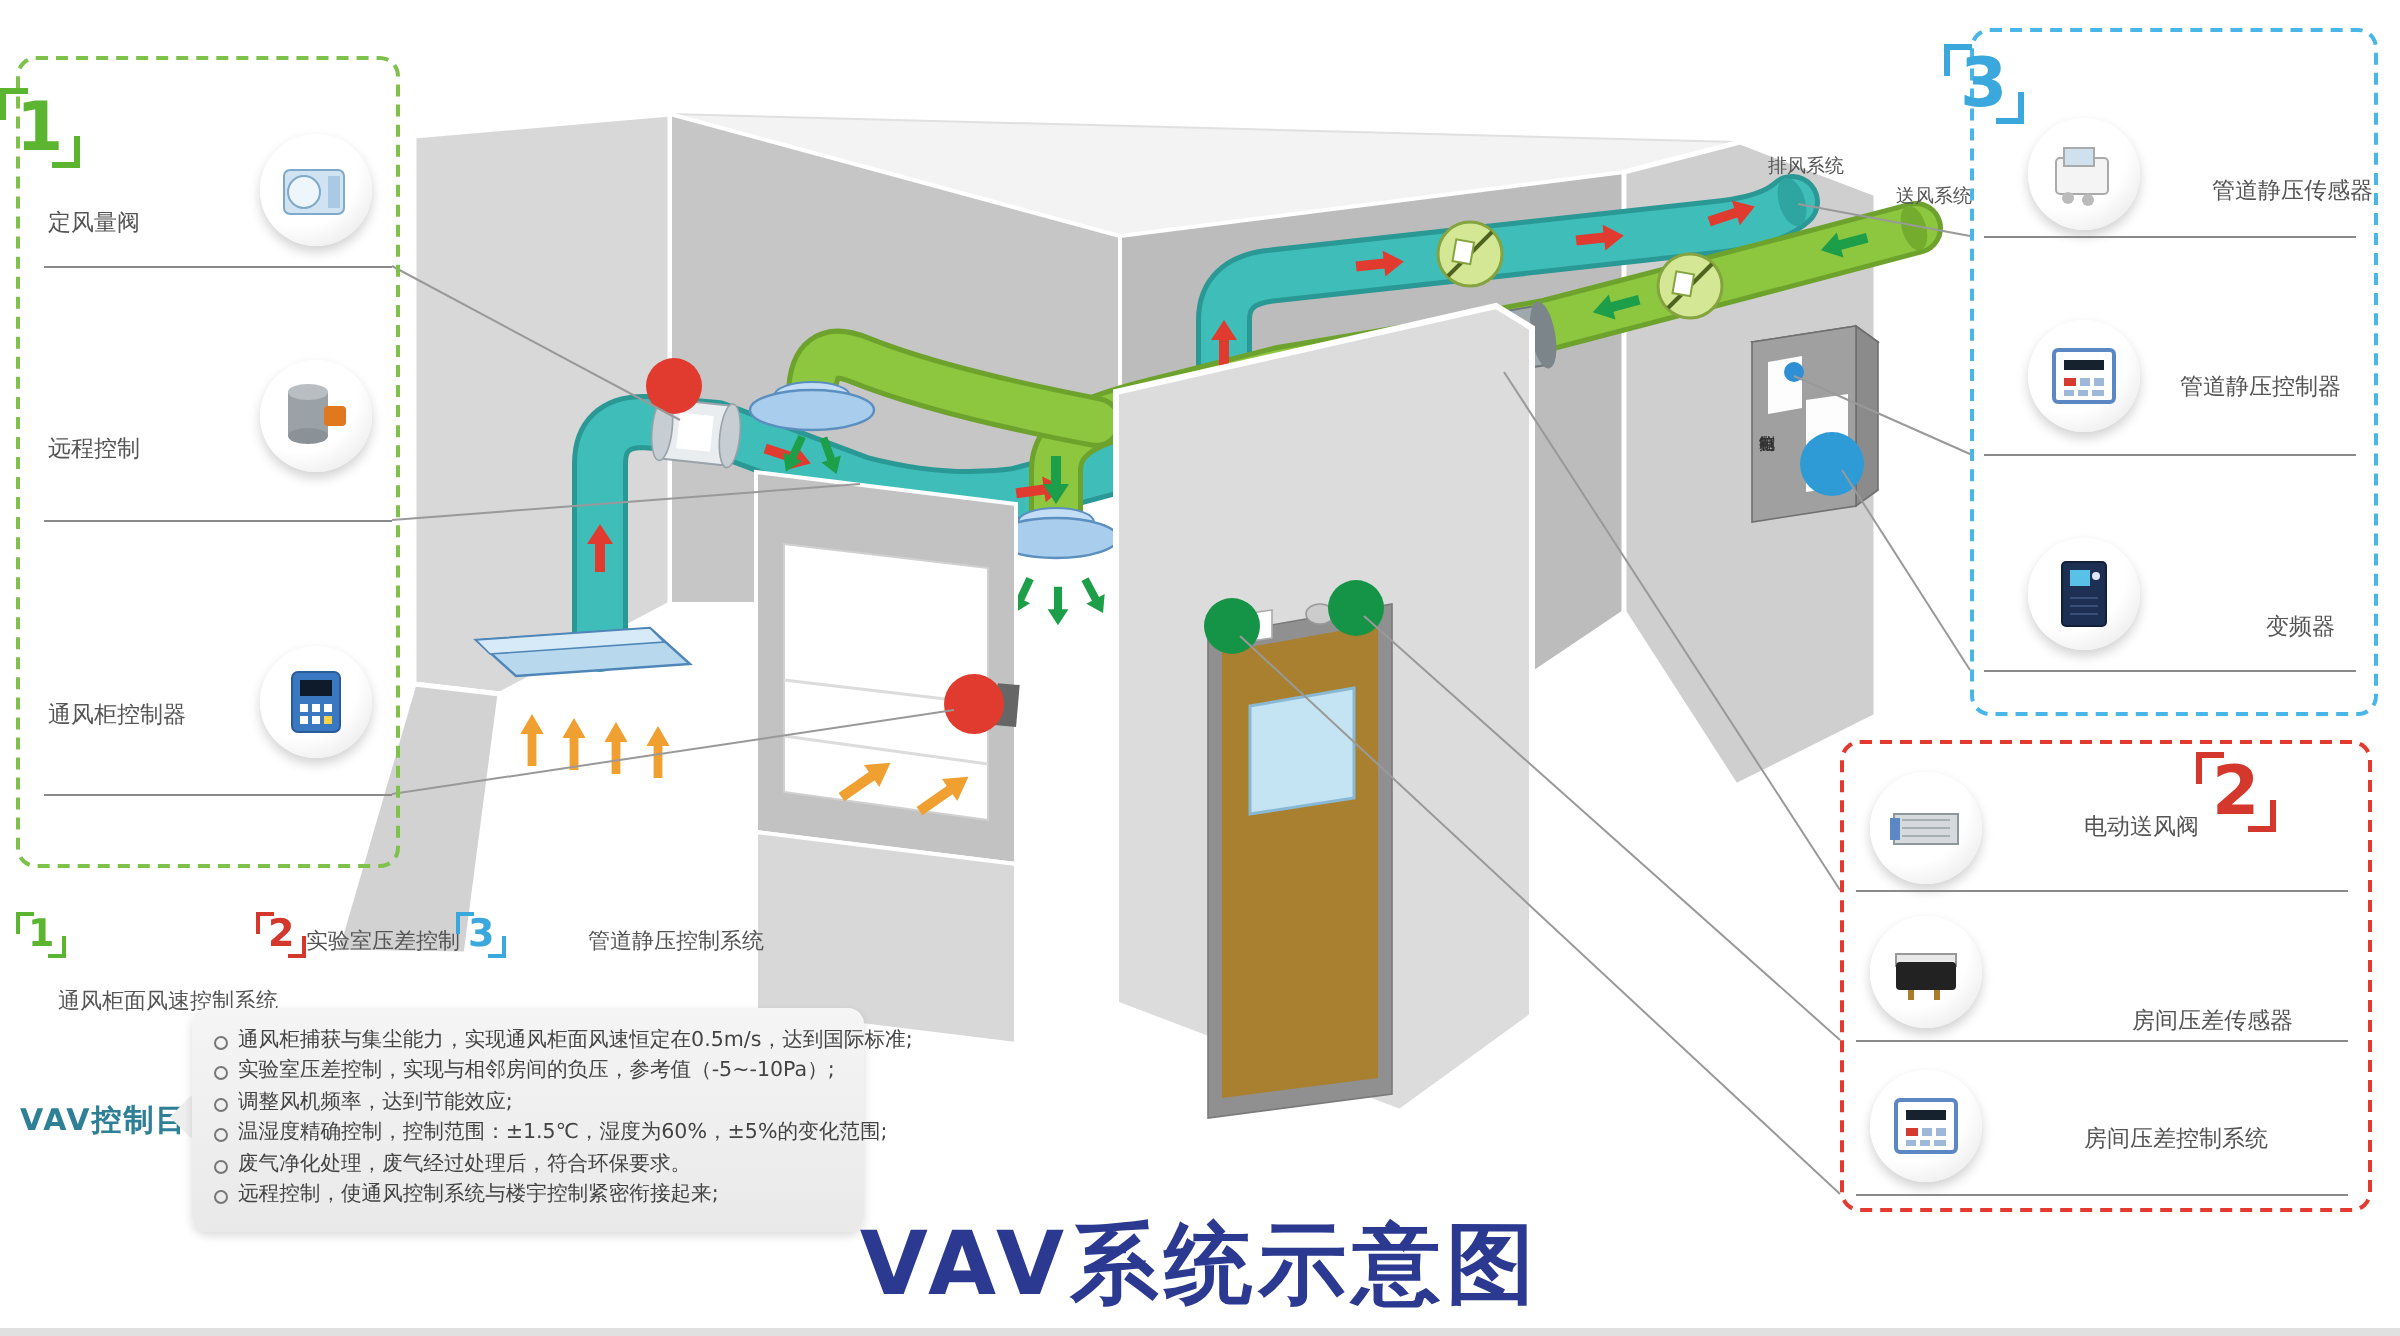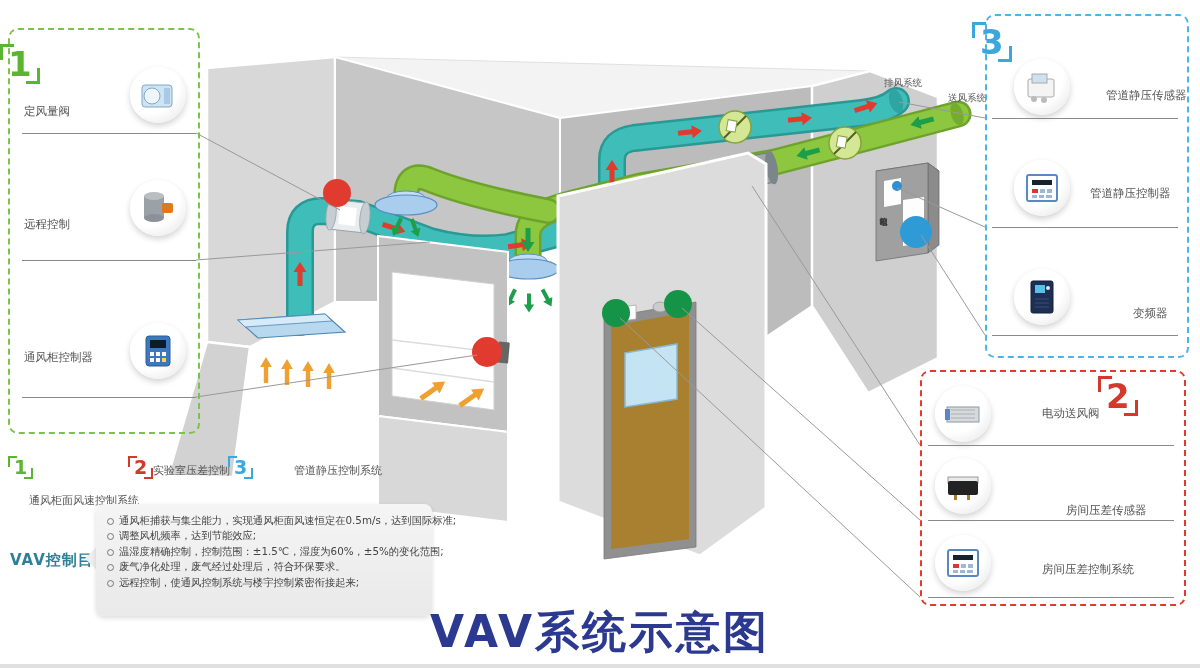--- a/index.html
+++ b/index.html
@@ -324,20 +324,24 @@
 
   <div class="goals-heading">VAV控制目标</div>
   <div class="goals-notch"></div>
   <div class="goals-box">
     <div class="goal-line">
         <span class="goal-bullet"></span>
         <span>通风柜捕获与集尘能力，实现通风柜面风速恒定在0.5m/s，达到国际标准;</span>
       </div>
     <div class="goal-line">
         <span class="goal-bullet"></span>
+        <span>实验室压差控制，实现与相邻房间的负压，参考值（-5~-10Pa）;</span>
+      </div>
+    <div class="goal-line">
+        <span class="goal-bullet"></span>
         <span>调整风机频率，达到节能效应;</span>
       </div>
     <div class="goal-line">
         <span class="goal-bullet"></span>
         <span>温湿度精确控制，控制范围：±1.5℃，湿度为60%，±5%的变化范围;</span>
       </div>
     <div class="goal-line">
         <span class="goal-bullet"></span>
         <span>废气净化处理，废气经过处理后，符合环保要求。</span>
       </div>

